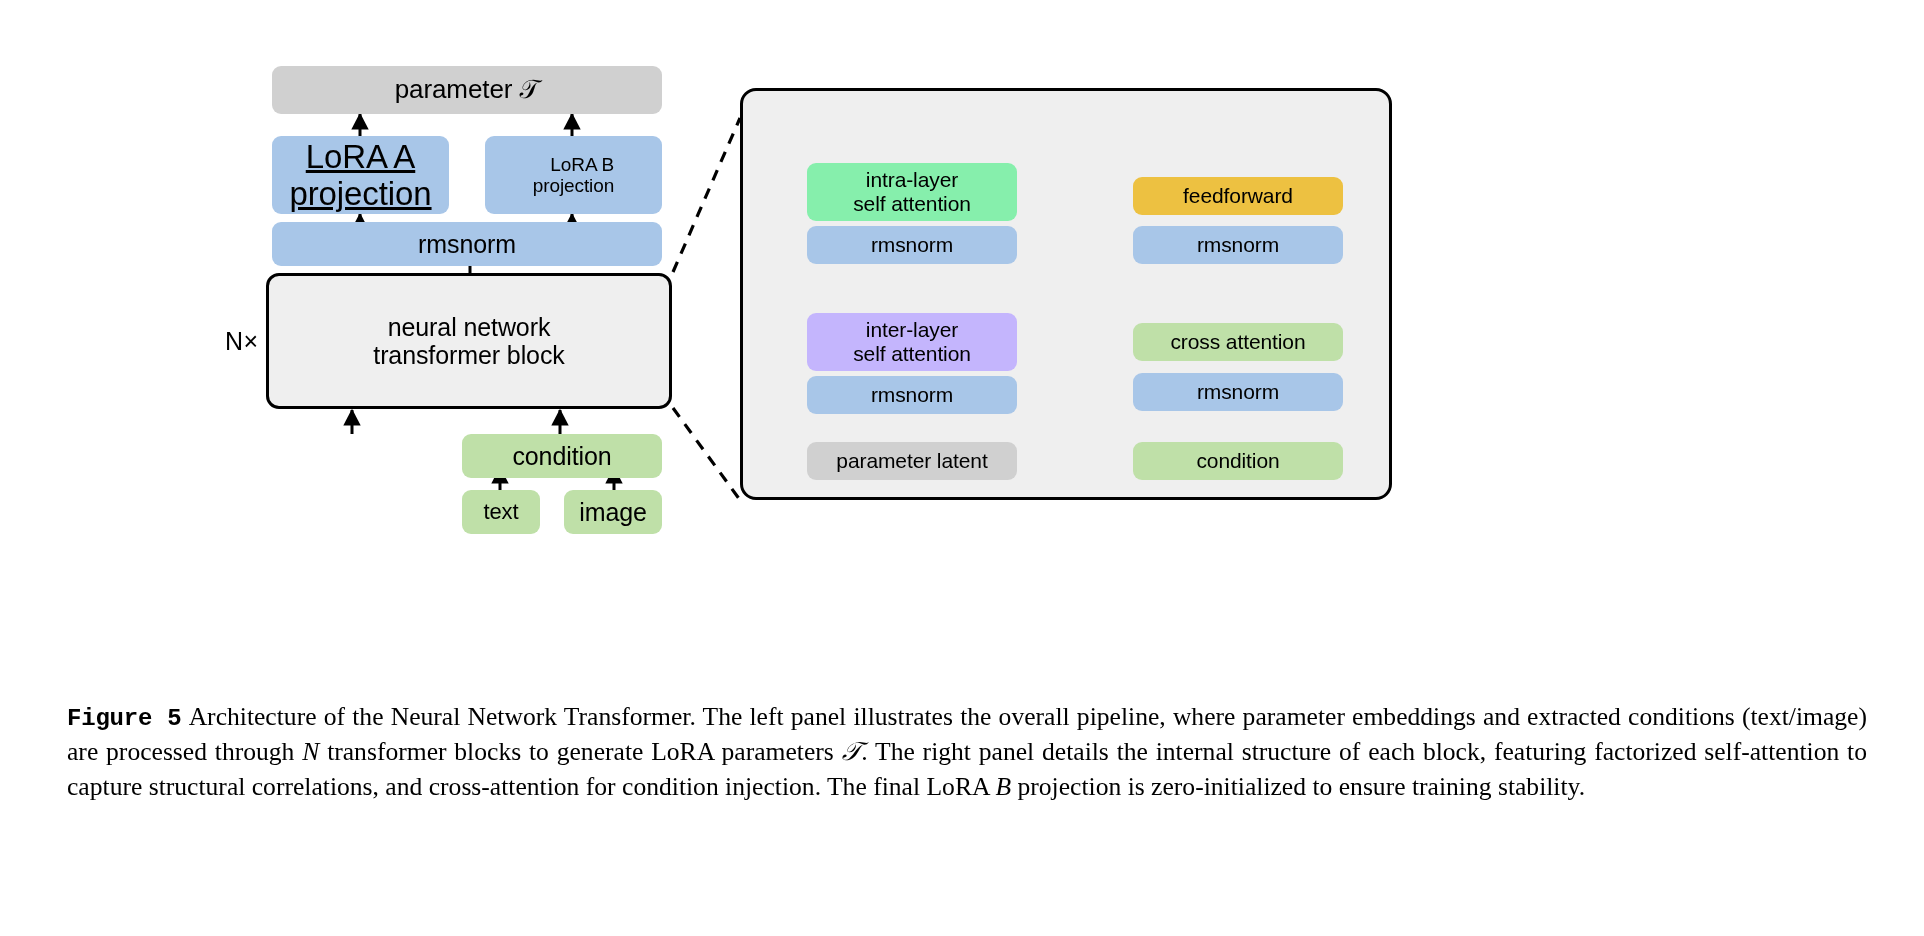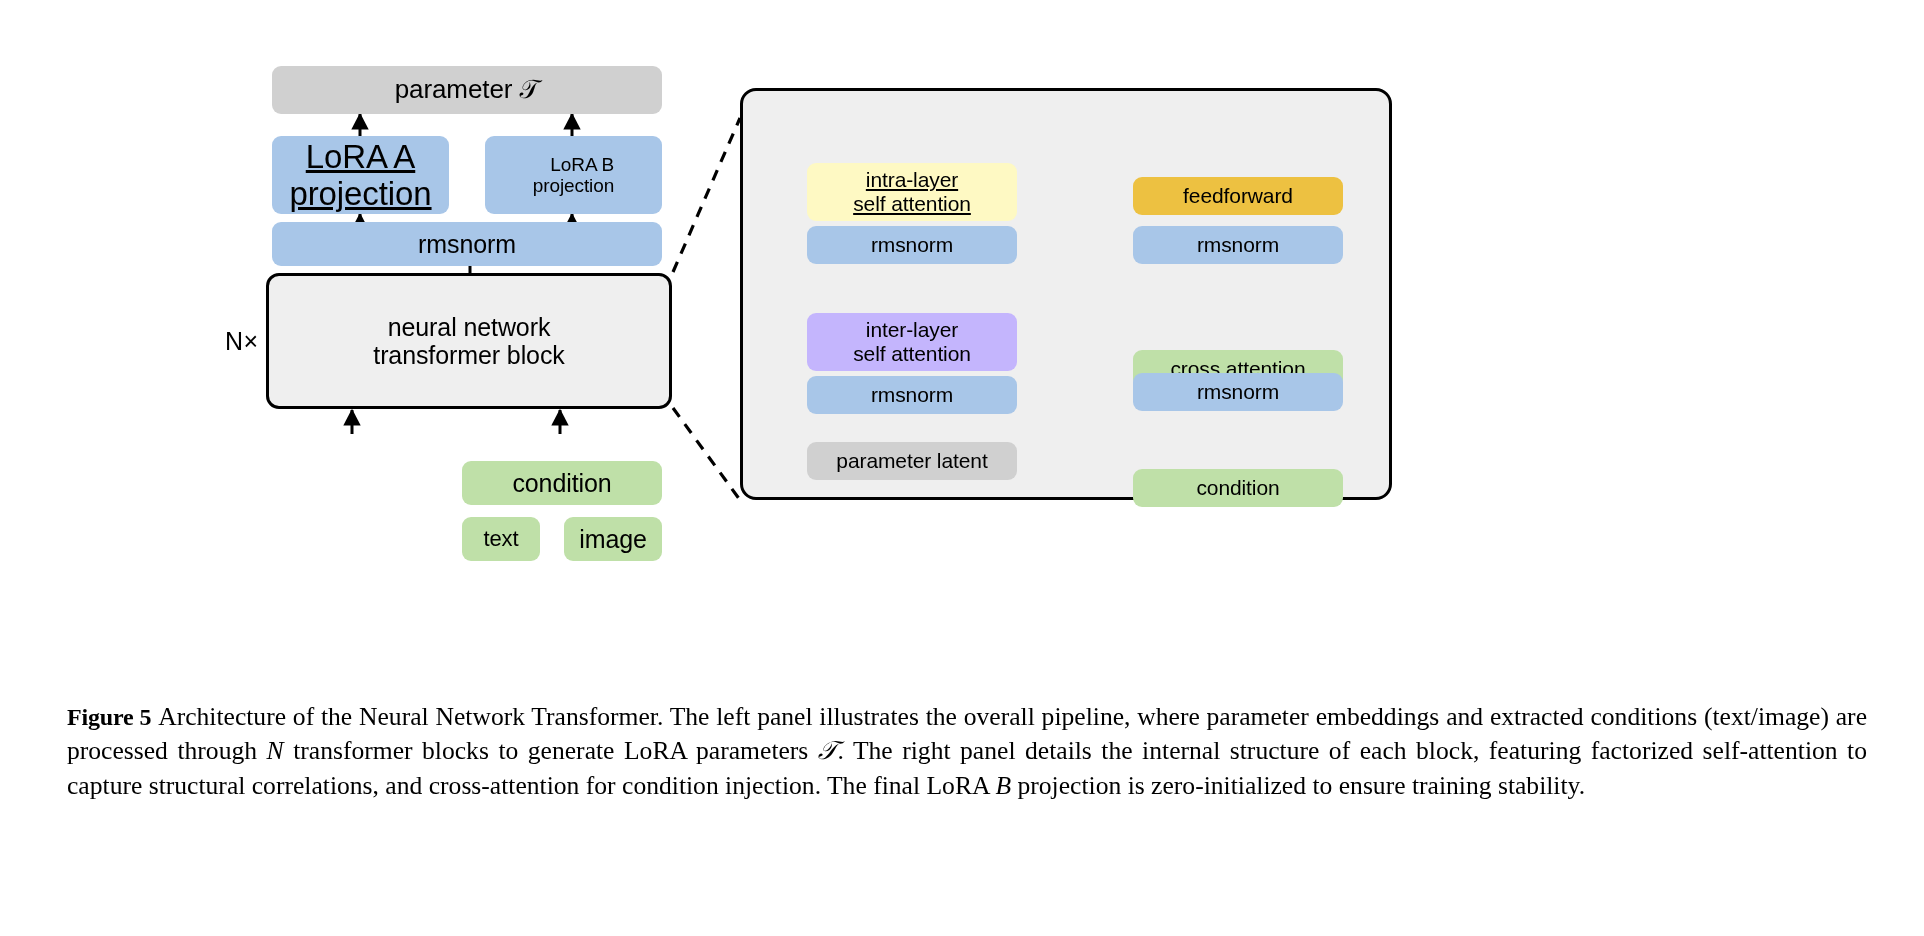--- a/index.html
+++ b/index.html
@@ -32,22 +32,22 @@
     justify-content: center;
     text-align: center;
     border-radius: 9px;
     line-height: 1.13;
     white-space: pre-line;
     letter-spacing: -0.1px;
   }
 
   .c-grey   { background: #d0d0d0; }
   .c-blue   { background: #a8c6e8; }
-  .c-green  { background: #bfe0a8; margin-top: 27px; }
-  .c-purple { background: #fef9c3; text-decoration: underline; }
+  .c-green  { background: #bfe0a8; }
+  .c-purple { background: #86efac; }
   .c-orange { background: #c4b5fd; }
   .c-yellow { background: #edc141; }
 
   
   .outlined {
     background: #efefef;
     border: 3.4px solid #000000;
     border-radius: 13px;
   }
   
@@ -68,21 +68,21 @@
   
   #caption {
     position: absolute;
     font-family: "Liberation Serif", serif;
     font-size: 25.6px;
     line-height: 1.345;
     text-align: justify;
     color: #000000;
   }
   #caption .fig-label {
-    font-family: Liberation Serif, serif;
+    font-family: Liberation Mono, monospace;
     font-weight: bold;
     font-size: 24px;
     letter-spacing: -0.2px;
   }
   #caption .mathit { font-style: italic; font-family: "Liberation Serif", serif; }
 
   svg.wires { position: absolute; left: 0; top: 0; width: 1924px; height: 936px; pointer-events: none; }
 </style>
 </head>
 <body>

